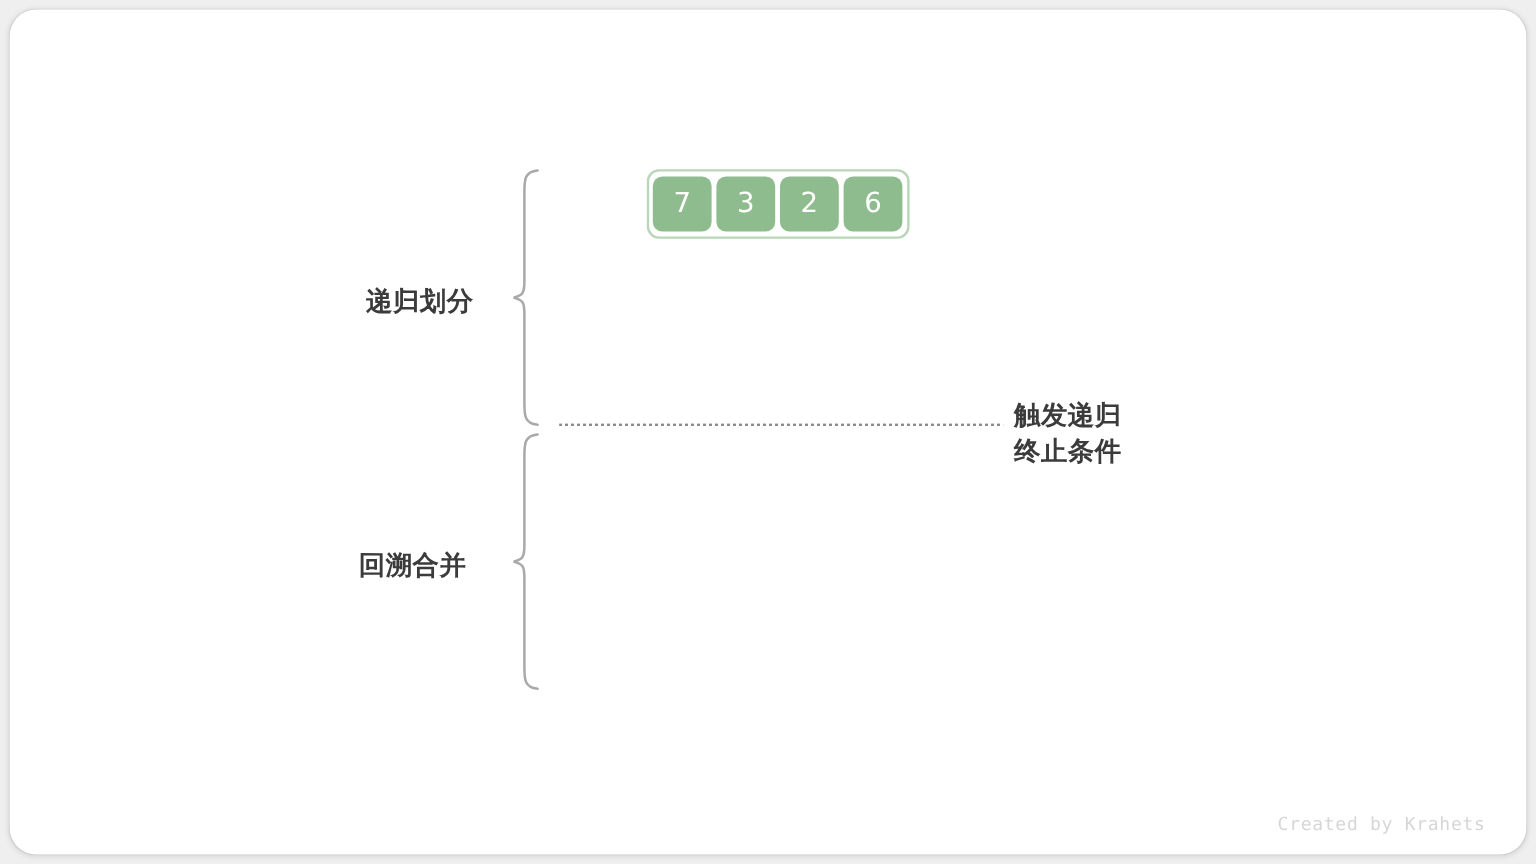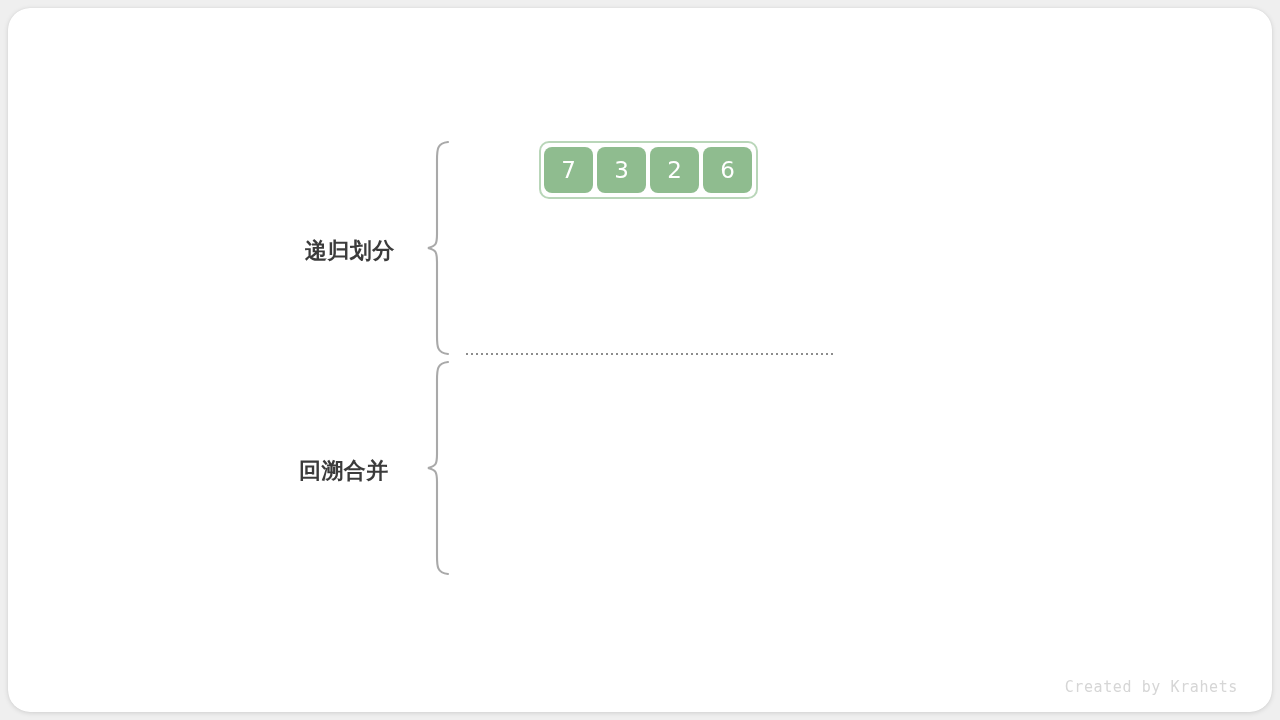--- a/index.html
+++ b/index.html
@@ -154,16 +154,20 @@
              C 12 114, 13 116, 13 126
              L 13 200
              C 13 210, 13 217, 24 218"></path>
   </svg>
 
   <div class="sec-label" id="label-divide">递归划分</div>
   <div class="sec-label" id="label-merge">回溯合并</div>
 
   <div class="dotted-line"></div>
 
+  <div class="annot">
+    <div>触发递归</div>
+    <div>终止条件</div>
+  </div>
 
   <div class="watermark">Created by Krahets</div>
 
 </div>
 
 </body></html>

